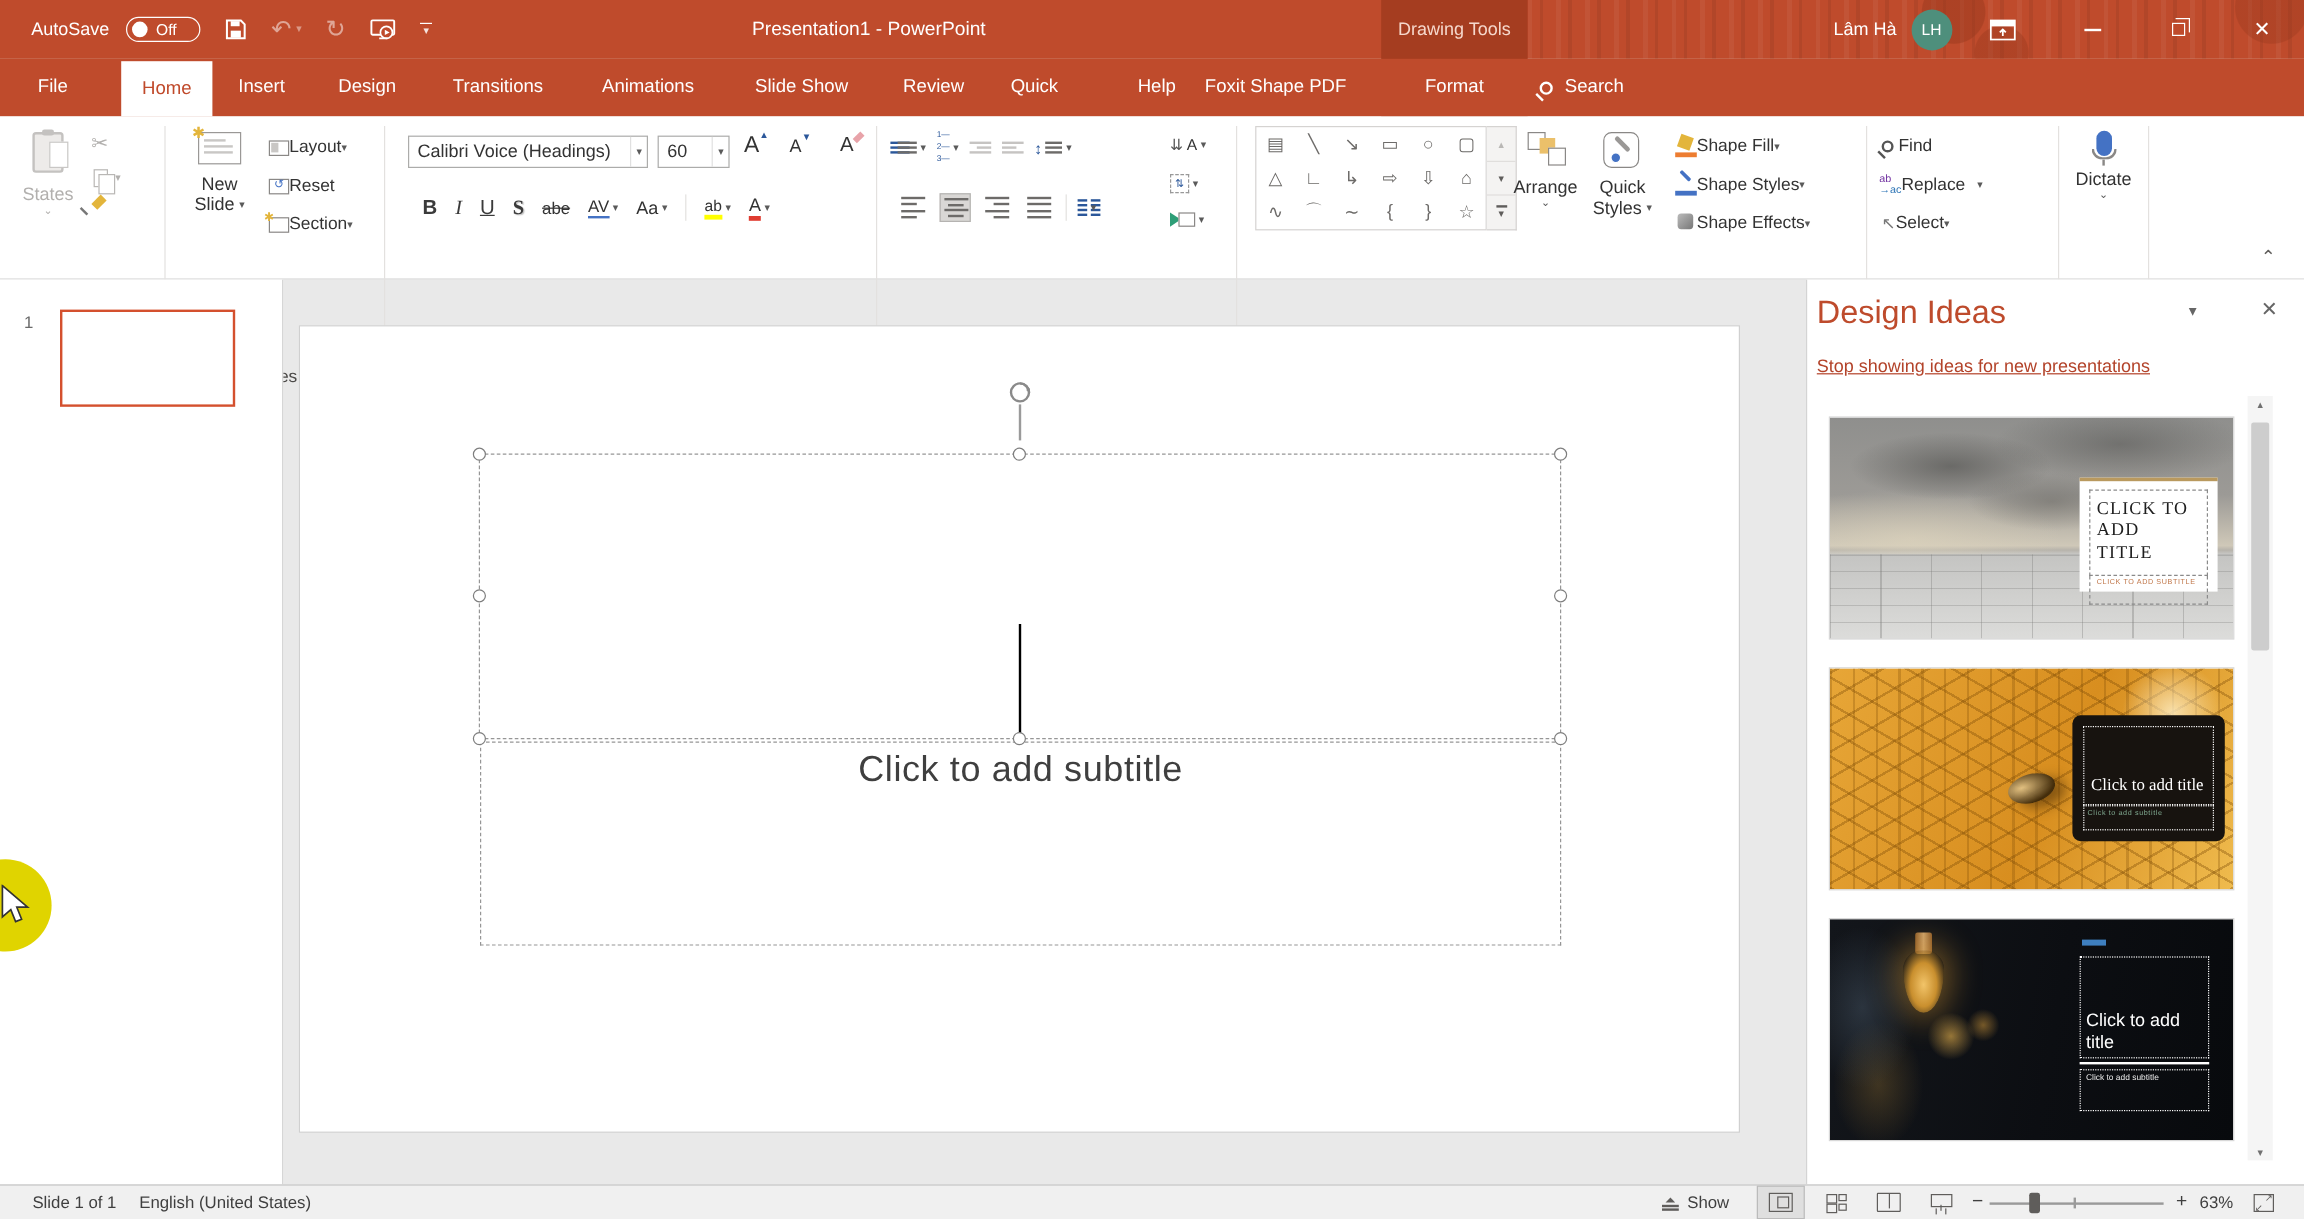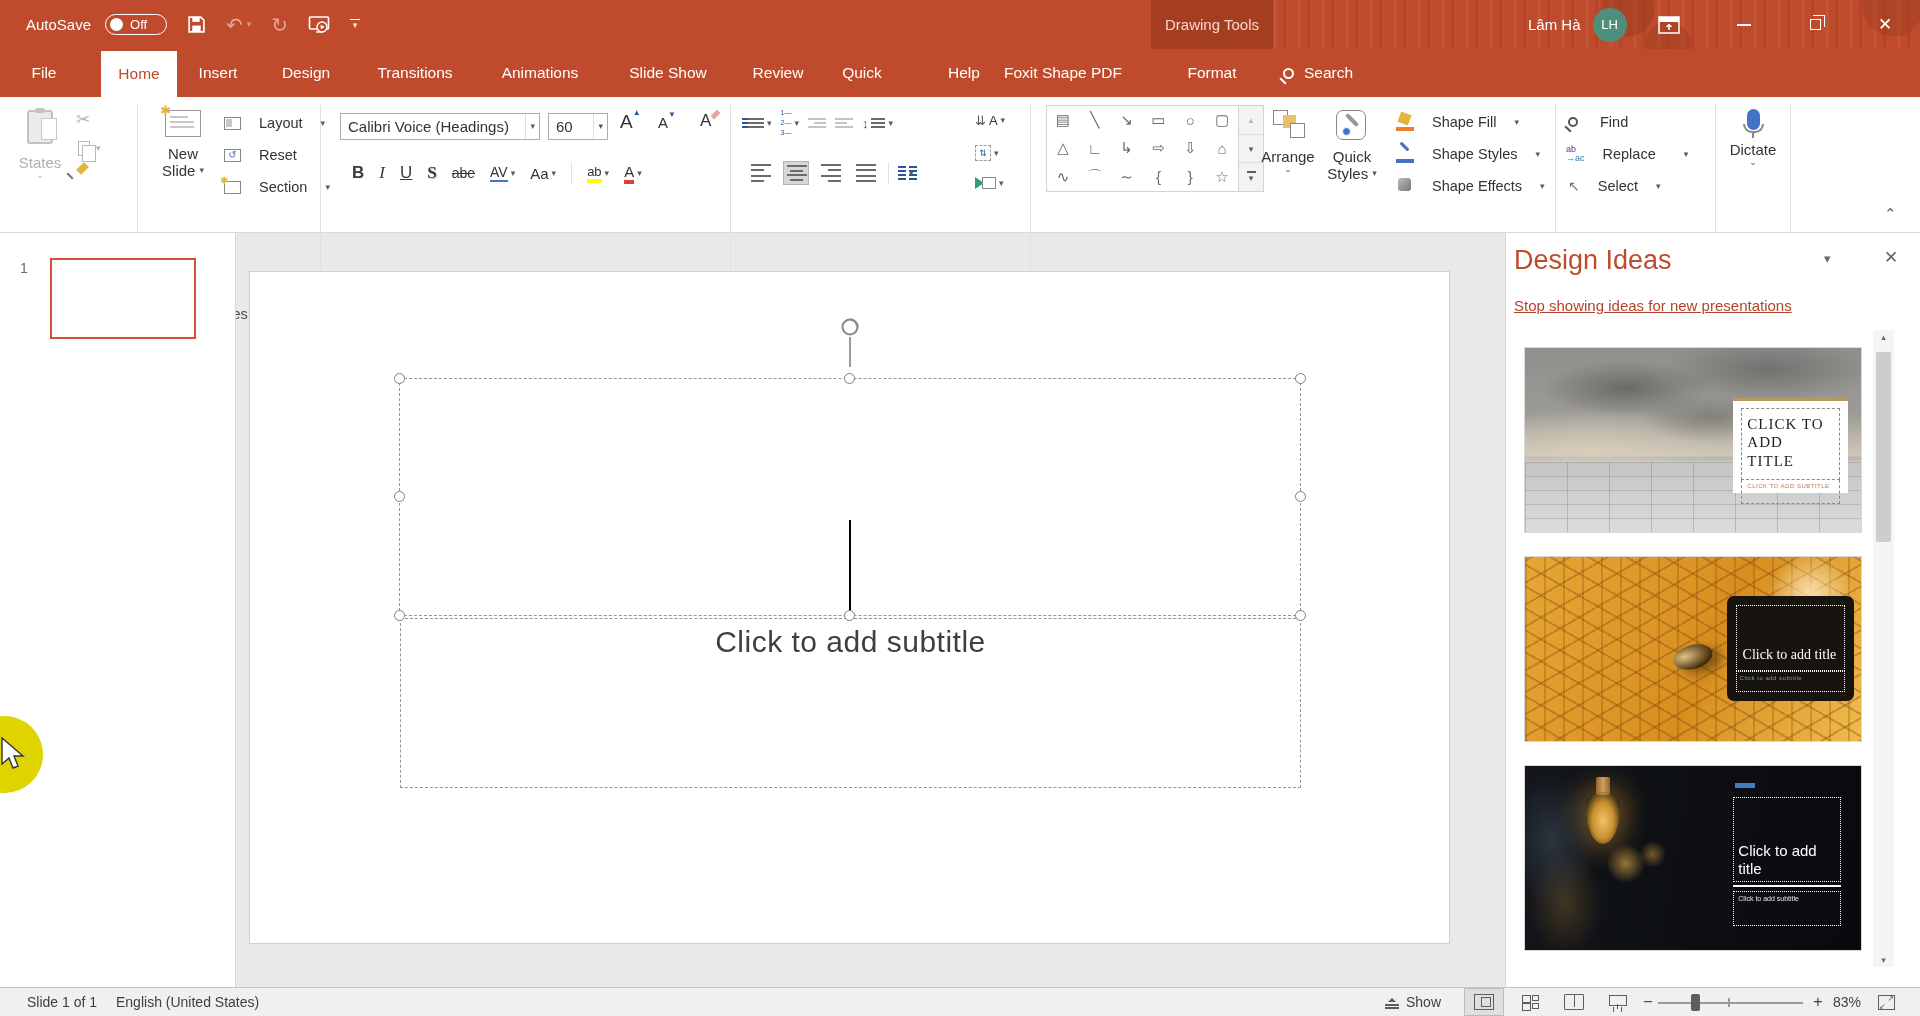--- a/index.html
+++ b/index.html
@@ -35,21 +35,21 @@
 .lens{width:11px;height:11px;border:2px solid #fff;border-radius:50%;position:relative}
 .lens::after{content:"";position:absolute;left:-6px;top:10px;width:8px;height:2px;background:#fff;transform:rotate(45deg)}
 
 #ribbon{position:absolute;left:0;top:97px;width:1920px;height:136px;background:#fff;border-bottom:1px solid #D8D8D8}
 .vline{position:absolute;top:8px;height:212px;width:1px;background:#E3E1DF}
 .glabel{position:absolute;top:209px;font-size:14.5px;color:#4c4a48;transform:translateX(-50%);white-space:nowrap}
 .launcher{position:absolute;top:209px;font-size:12px;color:#8a8a8a}
 .dd{font-size:9px;color:#5a5a5a;line-height:1}
 .ddw{font-size:9px;color:rgba(255,255,255,.85);line-height:1}
 .bigbtn{position:absolute;top:9px;height:96px;display:flex;flex-direction:column;align-items:center;justify-content:flex-start;font-size:15px;color:#333;text-align:center}
-.smrow{position:absolute;height:26px;display:flex;align-items:center;gap:18px;font-size:14.5px;color:#333;white-space:nowrap}
+.smrow{position:absolute;height:26px;display:flex;align-items:center;gap:0;font-size:14.5px;color:#333;white-space:nowrap}
 .disabled{color:#B2B0AE}
 .combo{position:absolute;border:1px solid #ACACAA;background:#fff;height:27px;display:flex;align-items:center;font-size:15px;color:#333}
 .combo .dd{margin-left:auto;padding:0 4px;border-left:1px solid #E0E0E0;height:100%;display:flex;align-items:center}
 .fbtn{font-size:17px;color:#3b3b3b}
 .clipboard-ic{width:26px;height:34px;border:2px solid #C4C2C0;border-radius:3px;background:#EDEBE9;position:relative}
 .clipboard-ic::before{content:"";position:absolute;left:6px;top:-4px;width:10px;height:5px;background:#C4C2C0;border-radius:2px}
 .clipboard-ic::after{content:"";position:absolute;right:-6px;top:6px;width:14px;height:20px;background:#fff;border:1.5px solid #C9C7C5}
 .copy-ic{position:relative;width:12px;height:15px;border:1.5px solid #B9B7B5;background:#fff}
 .copy-ic::before{content:"";position:absolute;left:3px;top:3px;width:12px;height:15px;border:1.5px solid #B9B7B5;background:#fff}
 .brush{position:relative;width:18px;height:18px}
@@ -140,20 +140,21 @@
           <path d="M12.7 9.8 l4 2.2 -4 2.2z" fill="#fff"></path>
           <path d="M8 17 h7" stroke="#fff" stroke-width="1.4"></path>
         </svg>
     </span>
     <span style="display:flex;flex-direction:column;align-items:center;gap:1px">
       <span style="width:10px;height:1.5px;background:#fff"></span>
       <span class="ddw">▾</span>
     </span>
   </div>
 
+  <div id="win-title">Presentation1 - PowerPoint</div>
   <div id="ctx-label">Drawing Tools</div>
 
   <div id="user">
     <span>Lâm Hà</span>
     <span id="avatar">LH</span>
   </div>
 
   <span class="winbtn" style="left:1640px">
     <svg width="22" height="18" viewBox="0 0 22 18">
         <rect x="1" y="1" width="20" height="16" fill="none" stroke="#fff" stroke-width="1.5"></rect>
@@ -603,21 +604,21 @@
       <span class="vic vp"></span>
     </span>
 
   <span class="sb" style="left:1638px;width:20px;justify-content:center;font-size:16px">−</span>
   <span class="sb" style="left:1658px;width:145px">
     <span style="position:absolute;left:0;top:14px;width:145px;height:2px;background:#9a9a9a"></span>
     <span style="position:absolute;left:70px;top:10px;width:1.5px;height:9px;background:#9a9a9a"></span>
     <span style="position:absolute;left:33px;top:6px;width:9px;height:17px;background:#5f5d5b;border-radius:2px"></span>
   </span>
   <span class="sb" style="left:1808px;width:20px;justify-content:center;font-size:16px">+</span>
-  <span class="sb" style="left:1833px">83%</span>
+  <span class="sb" style="left:1833px">63%</span>
   <span class="sb" style="left:1878px">
       <span class="fitic"></span>
     </span>
 </div>
 
 <div class="abs" style="left:-34px;top:716px;width:77px;height:77px;border-radius:50%;background:#E0D400"></div>
 <svg class="abs" style="left:0;top:737px" width="26" height="36" viewBox="0 0 26 36">
   <path d="M2 1 L2 27 L9 21 L13 31 L18 29 L14 19 L23 19 Z" fill="#fff" stroke="#333" stroke-width="1.4"></path>
 </svg>
 

